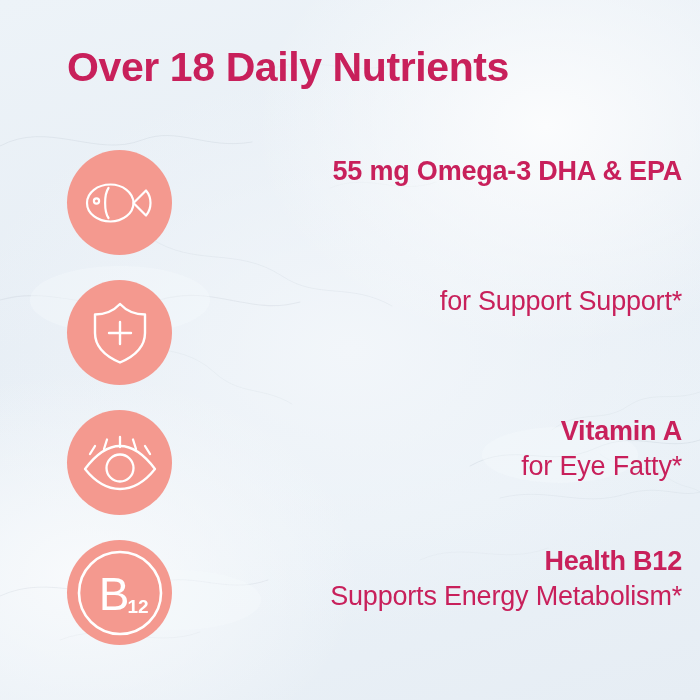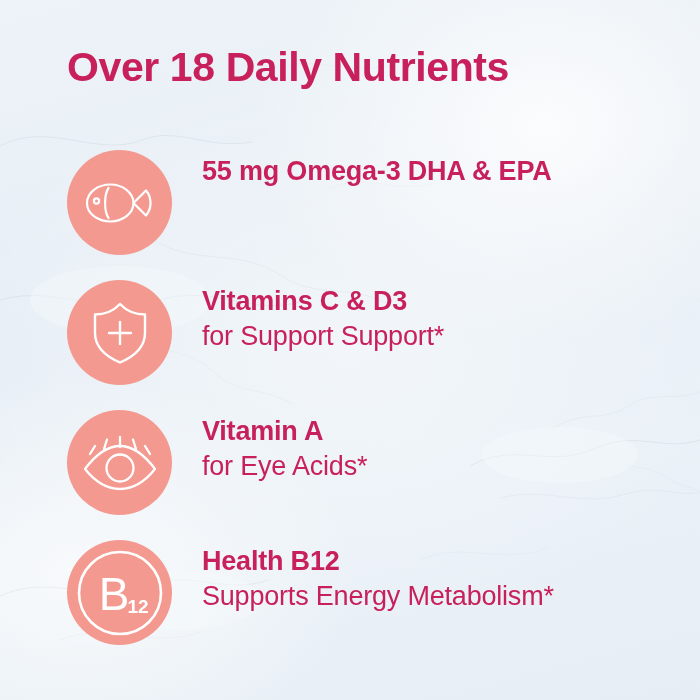--- a/index.html
+++ b/index.html
@@ -59,20 +59,21 @@
     position: absolute;
     top: 148px;
     left: 0;
     width: 700px;
   }
   .row {
     position: relative;
     height: 130px;
     display: flex;
     align-items: center;
+    text-align: right;
   }
   .badge {
     position: absolute;
     left: 67px;
     top: 2px;
     width: 105px;
     height: 105px;
     border-radius: 50%;
     background: #f4998f;
     display: flex;
@@ -158,42 +159,41 @@
       <div class="badge">
         <span>
           <svg width="58" height="64" viewBox="0 0 58 64" fill="none" stroke="#ffffff" stroke-width="2.4" stroke-linecap="round" stroke-linejoin="round" xmlns="http://www.w3.org/2000/svg">
             <path d="M29 3 C 36 10.5, 45.5 13.5, 54 13.5 L 54 32 C 54 46, 43 55.5, 29 61.5 C 15 55.5, 4 46, 4 32 L 4 13.5 C 12.5 13.5, 22 10.5, 29 3 Z"></path>
             <line x1="29" y1="21" x2="29" y2="43"></line>
             <line x1="18" y1="32" x2="40" y2="32"></line>
           </svg>
         </span>
       </div>
       <div class="row-text">
-        <div class="row-title">Vitamins C &amp; D3</div>
         <div class="row-sub">for Support Support*</div>
       </div>
     </div>
 
     <div class="row">
       <div class="badge">
         <span>
           <svg width="78" height="56" viewBox="0 0 78 56" fill="none" stroke="#ffffff" stroke-width="2.3" stroke-linecap="round" stroke-linejoin="round" xmlns="http://www.w3.org/2000/svg">
             <path d="M4 34 C 16 18, 27 11, 39 11 C 51 11, 62 18, 74 34 C 62 49, 51 54, 39 54 C 27 54, 16 49, 4 34 Z"></path>
             <circle cx="39" cy="33" r="13.5"></circle>
             <line x1="39" y1="2" x2="39" y2="12"></line>
             <line x1="26" y1="4.5" x2="23" y2="14"></line>
             <line x1="52" y1="4.5" x2="55" y2="14"></line>
             <line x1="14" y1="11" x2="9" y2="19"></line>
             <line x1="64" y1="11" x2="69" y2="19"></line>
           </svg>
         </span>
       </div>
       <div class="row-text">
         <div class="row-title">Vitamin A</div>
-        <div class="row-sub">for Eye Acids*</div>
+        <div class="row-sub">for Eye Fatty*</div>
       </div>
     </div>
 
     <div class="row">
       <div class="badge">
         <span>
           <svg width="92" height="92" viewBox="0 0 92 92" xmlns="http://www.w3.org/2000/svg">
             <circle cx="46" cy="46" r="41" fill="none" stroke="#ffffff" stroke-width="2.6"></circle>
             <text x="40" y="63" text-anchor="middle" fill="#ffffff" font-family="Liberation Sans, sans-serif" font-size="46">B</text>
             <text x="64" y="66" text-anchor="middle" fill="#ffffff" font-family="Liberation Sans, sans-serif" font-size="19" font-weight="bold">12</text>

